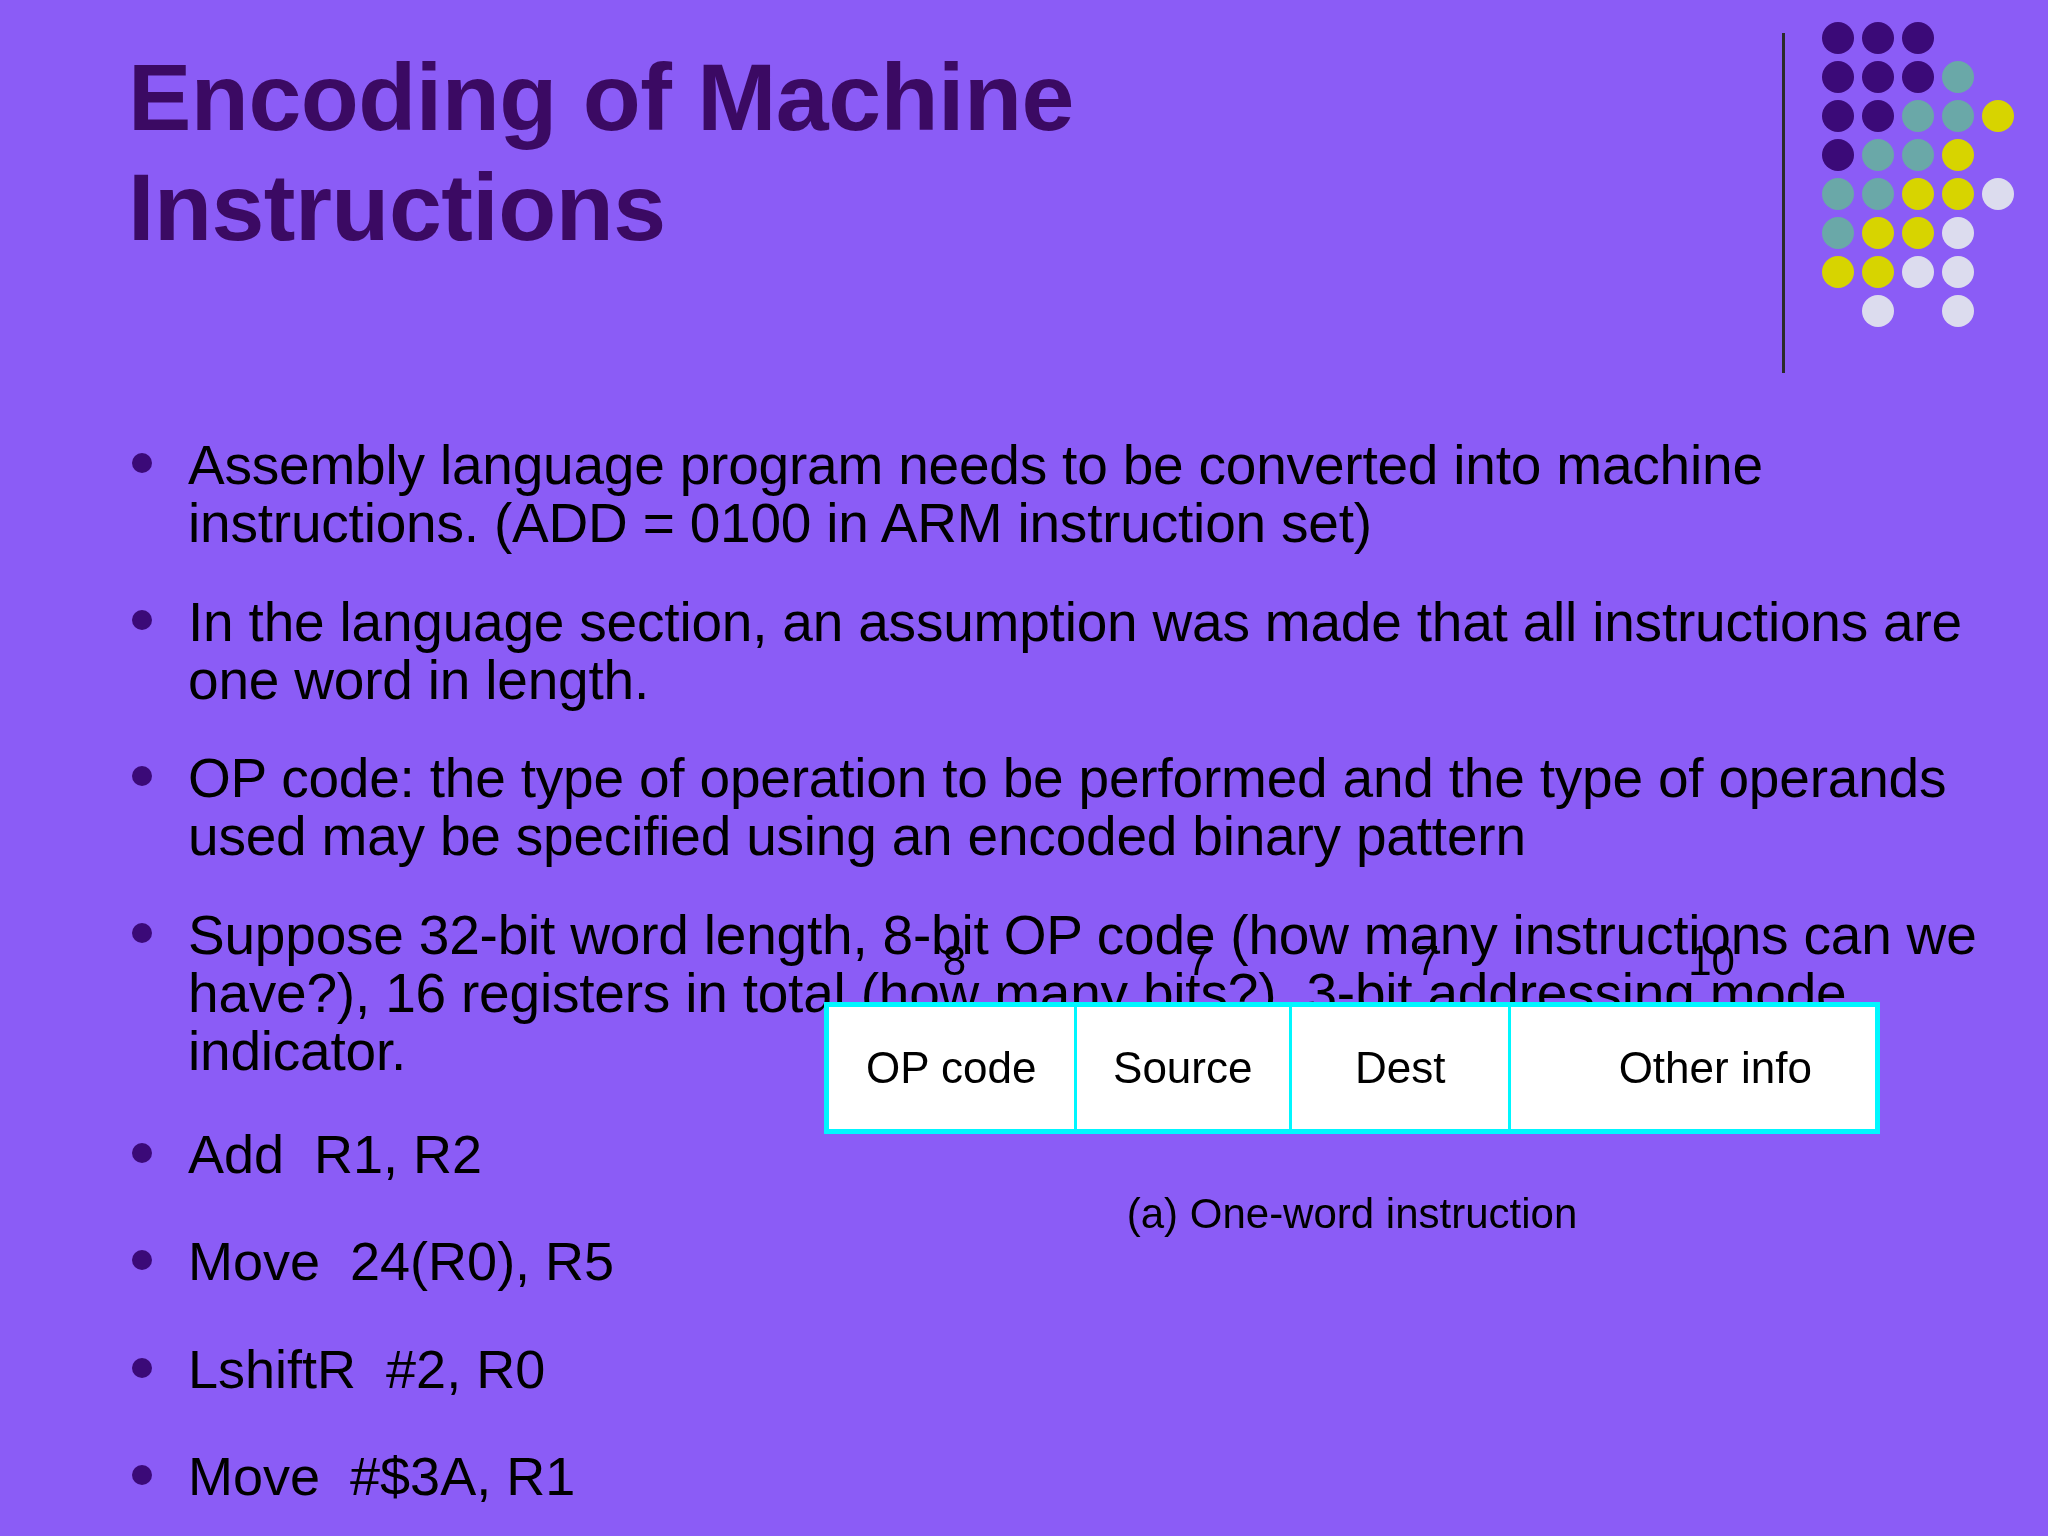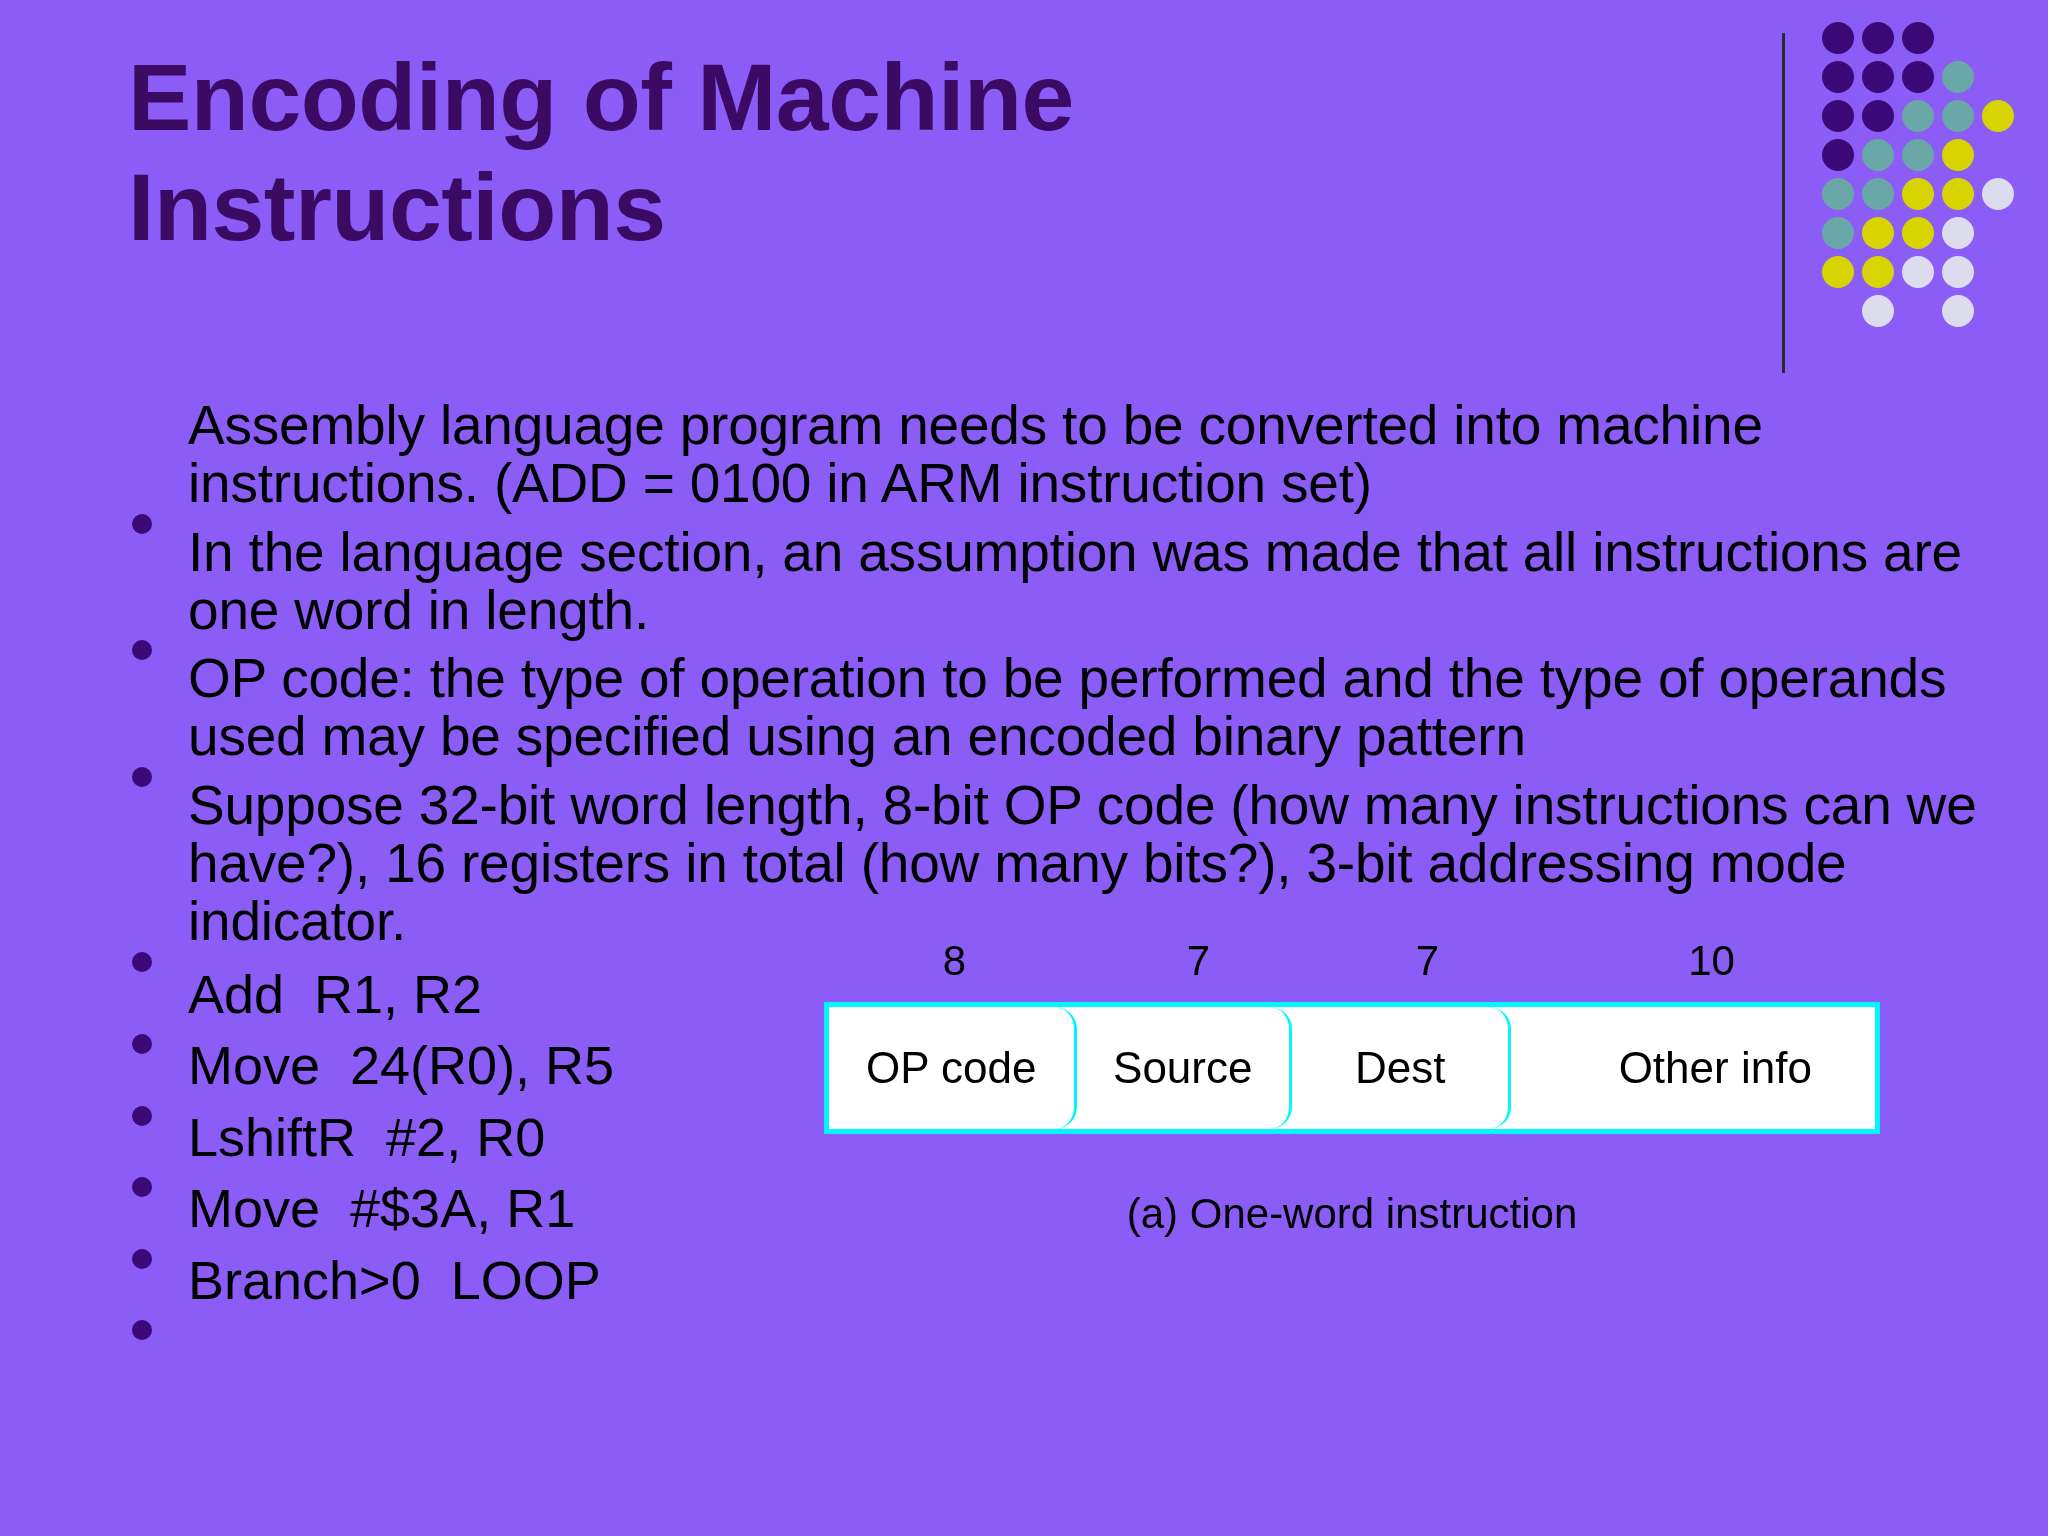--- a/index.html
+++ b/index.html
@@ -67,21 +67,22 @@
   
   #bullets {
     position: absolute;
     left: 120px;
     top: 396px;
     width: 1860px;
   }
   .bullet-row {
     position: relative;
     display: flex;
-    align-items: flex-end;
+    align-items: flex-start;
+    margin-top: 40px;
   }
   .bullet-marker {
     flex: 0 0 auto;
     width: 68px;
     position: relative;
     height: 1em;
   }
   .bullet-marker::before {
     content: "";
     position: absolute;
@@ -147,21 +148,20 @@
   }
   .fmt-cell {
     box-sizing: border-box;
     display: flex;
     align-items: center;
     justify-content: center;
     font-family: "Liberation Sans", sans-serif;
     font-size: 44px;
     color: #000000;
     border-right: 3px solid #00F7FF;
-    border-radius: 22px;
   }
   .fmt-cell:last-child { border-right: none; }
   #fig-caption {
     margin-top: 56px;
     text-align: center;
     font-family: "Liberation Sans Narrow", "Liberation Sans", sans-serif;
     font-size: 42px;
     color: #000000;
   }
 </style>

